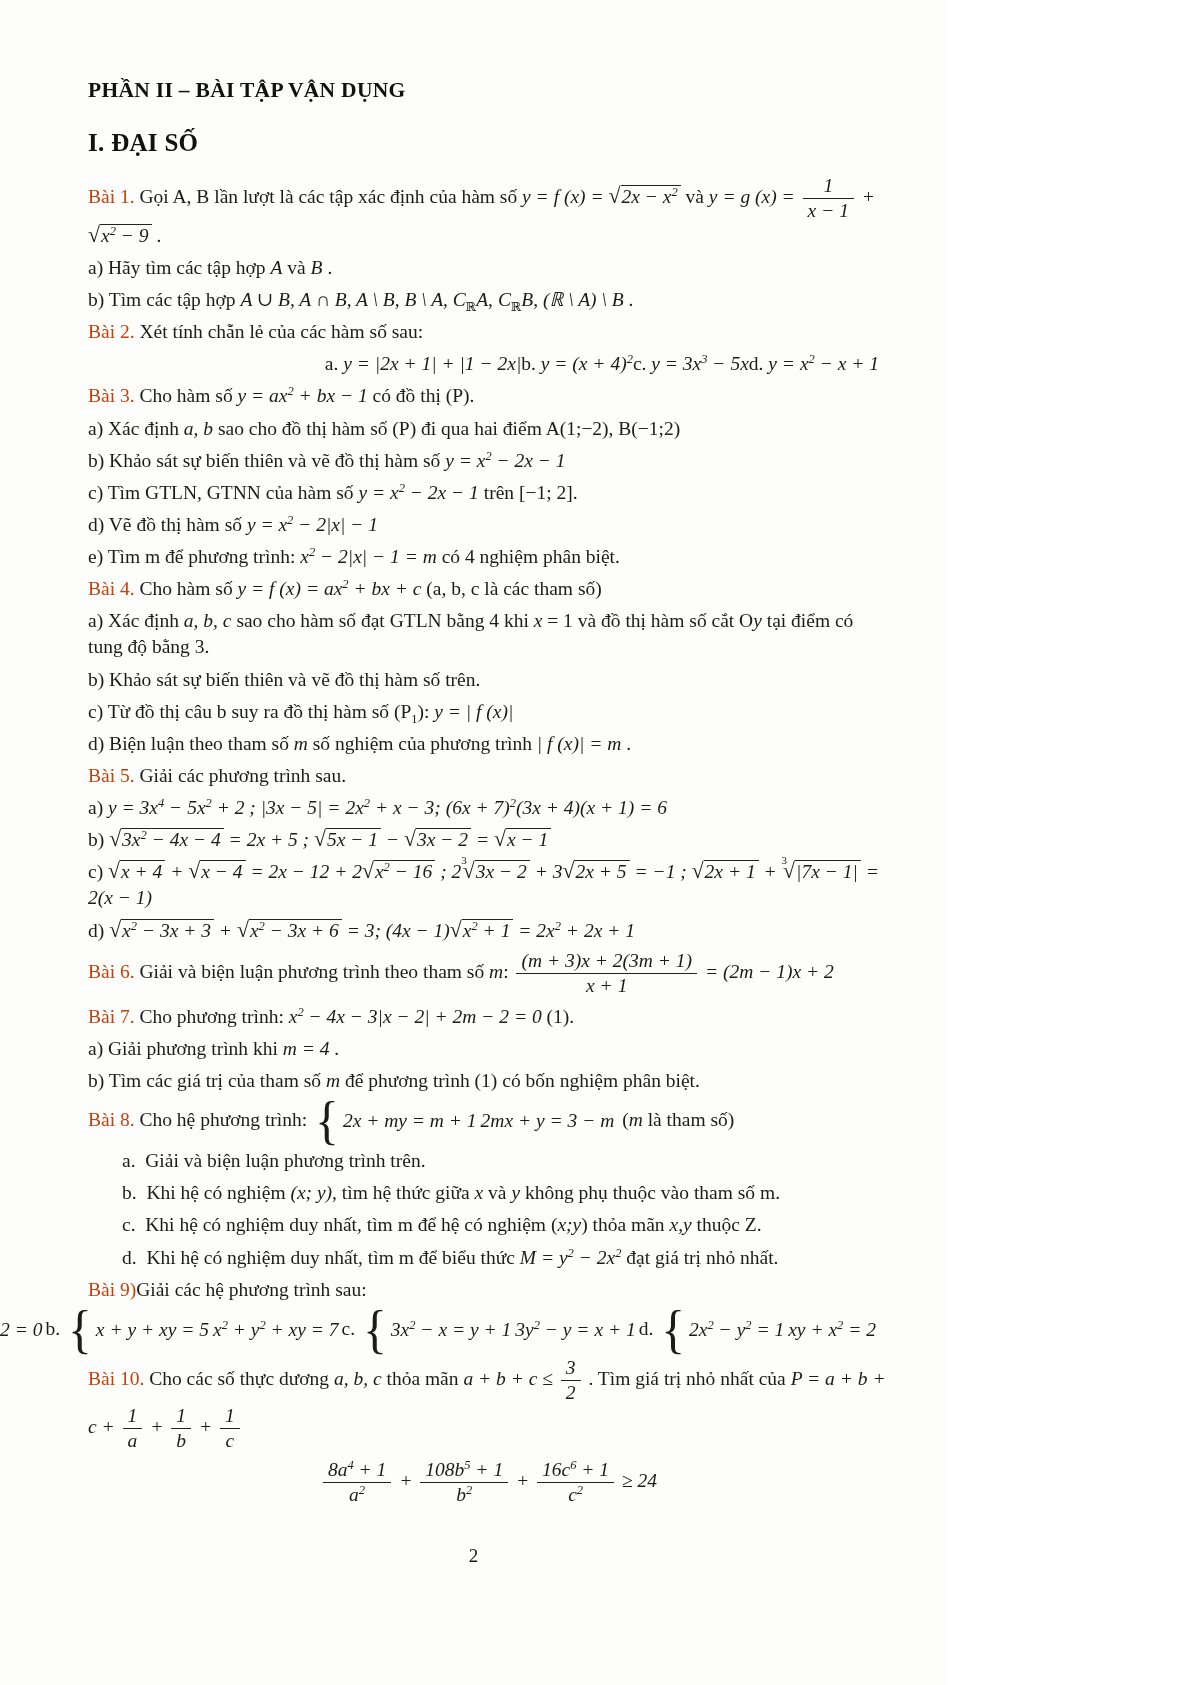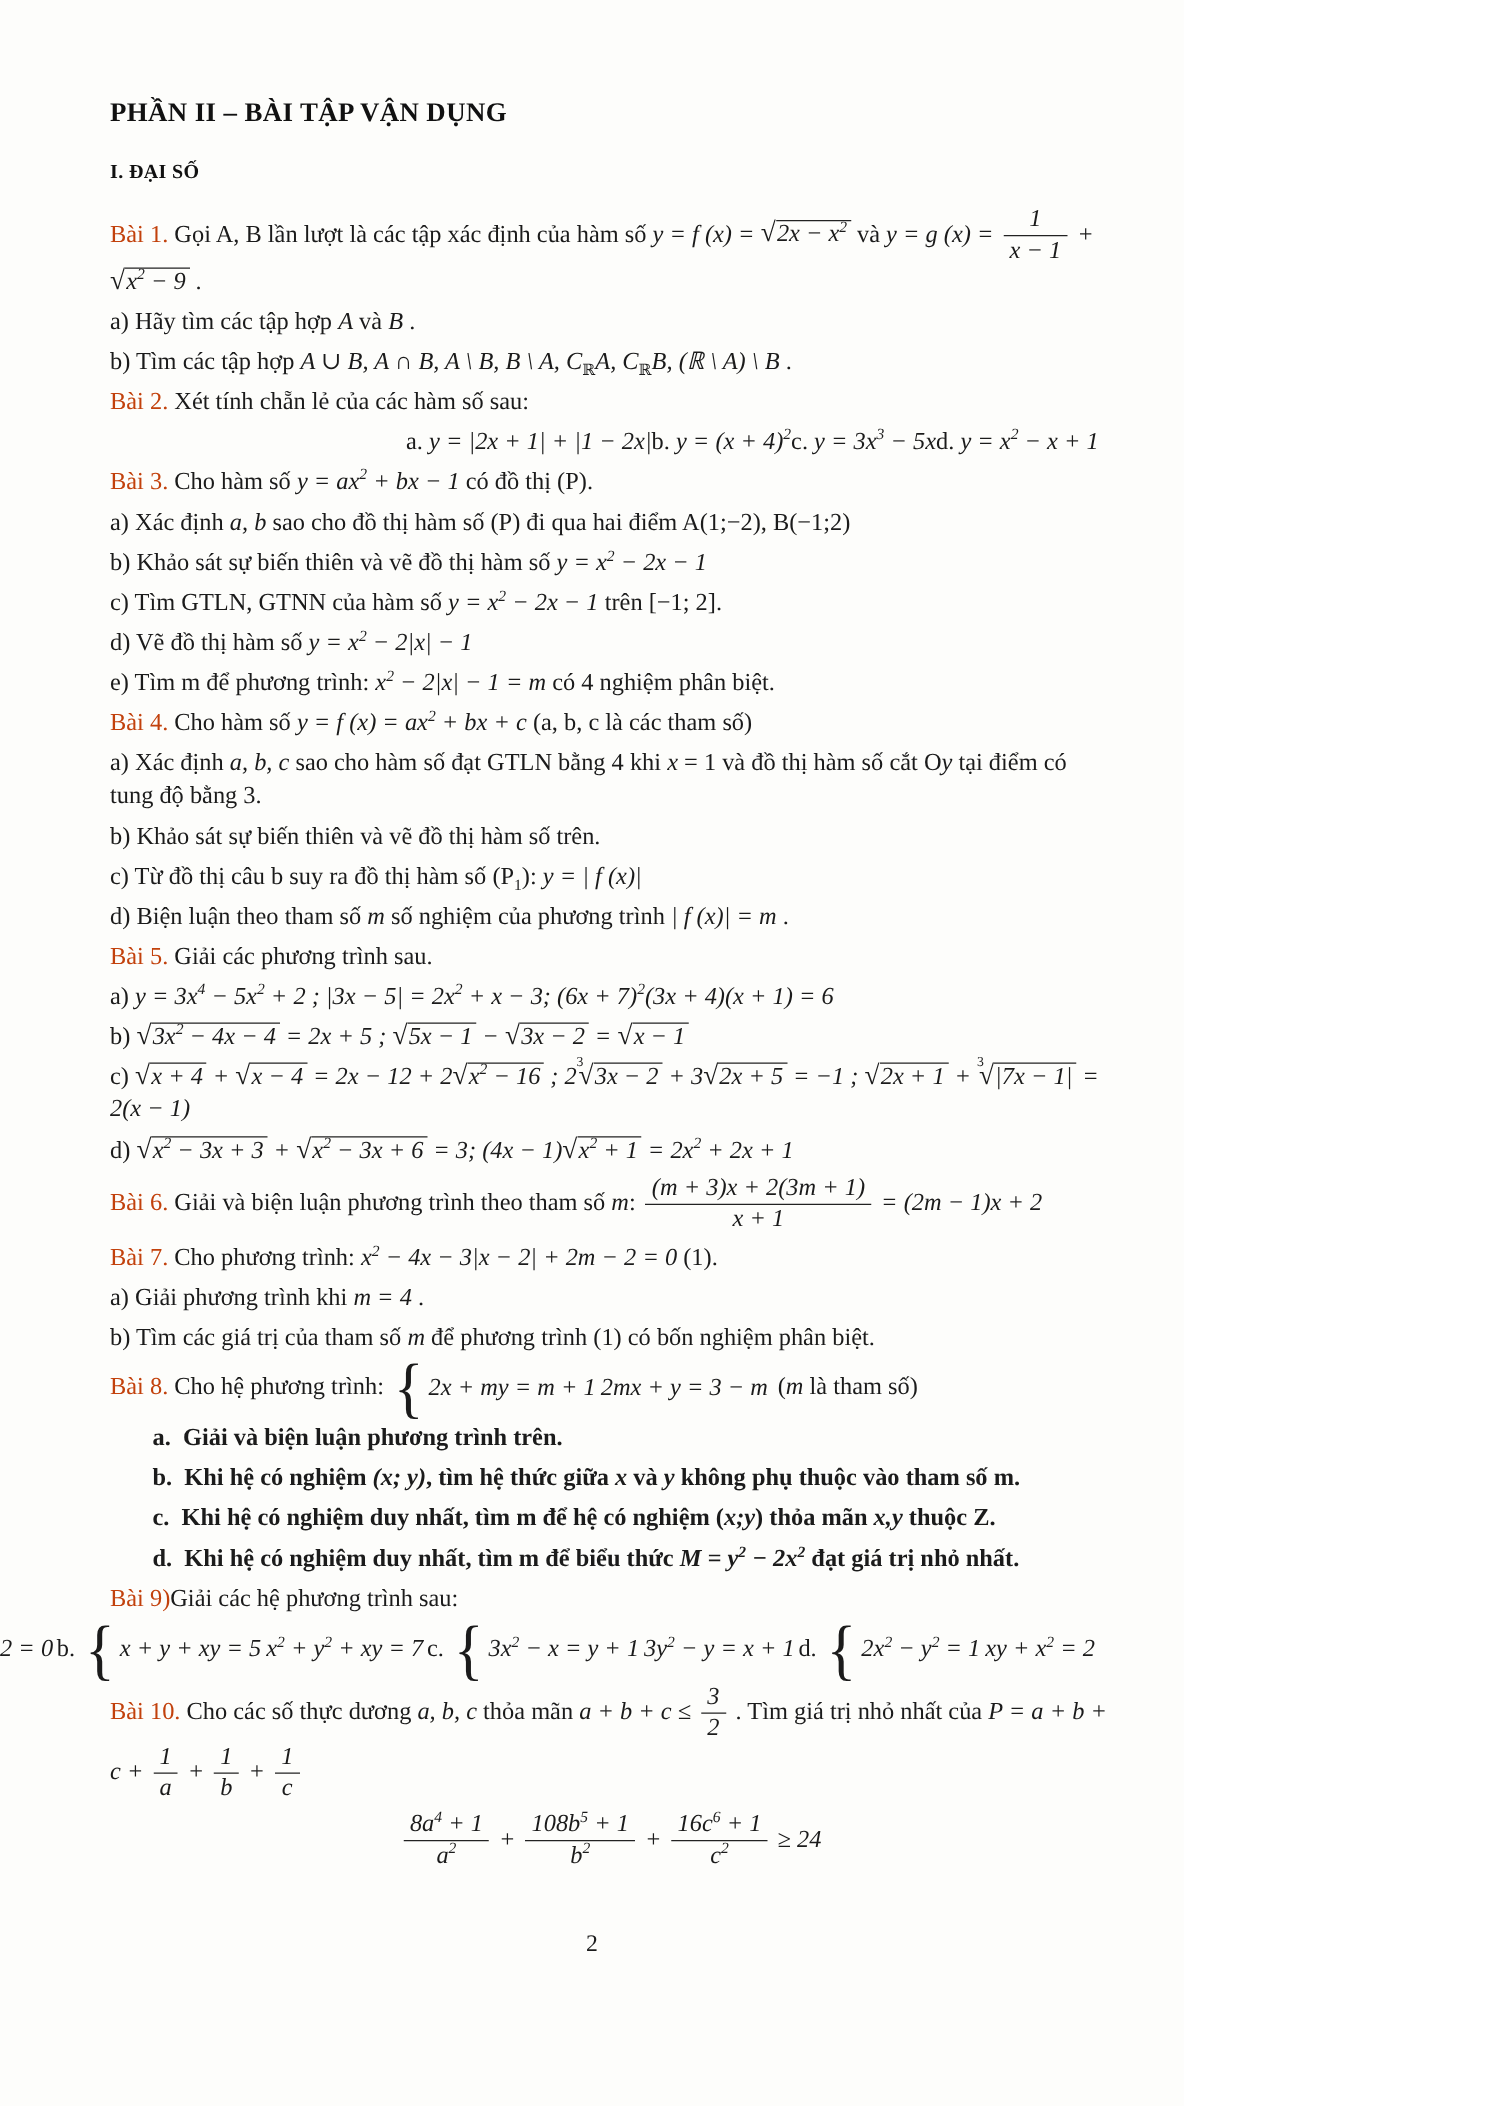--- a/index.html
+++ b/index.html
@@ -11,27 +11,27 @@
     color:#1b1b1b;
     box-sizing:border-box;
     padding:78px 58px 0 88px;
     overflow:hidden;
   }
   h1.doc-title{
     font-size:21.5px;margin:0 0 26px 0;font-weight:700;color:#111;
     letter-spacing:0.3px;
   }
   h2.doc-section{
-    font-size:16px;margin:0 0 18px 0;font-weight:700;color:#111;
+    font-size:25px;margin:0 0 18px 0;font-weight:700;color:#111;
     letter-spacing:0.3px;
   }
   .body{font-size:19.5px;line-height:1.34;}
   .line{margin:6px 0;}
   .line.center{text-align:center;}
-  .line.indent{padding-left:34px;font-weight:bold;}
+  .line.indent{padding-left:34px;}
   .line.cols{display:flex;justify-content:flex-end;align-items:flex-start;padding-right:10px;}
   .col{white-space:nowrap;}
   .bd{font-weight:400;color:#c2410c;}
   .mi{font-style:italic;}
   .tx{font-style:normal;}
   sup{font-size:64%;line-height:0;}
   sub{font-size:64%;line-height:0;}
   
   .fr{
     display:inline-flex;flex-direction:column;vertical-align:middle;

